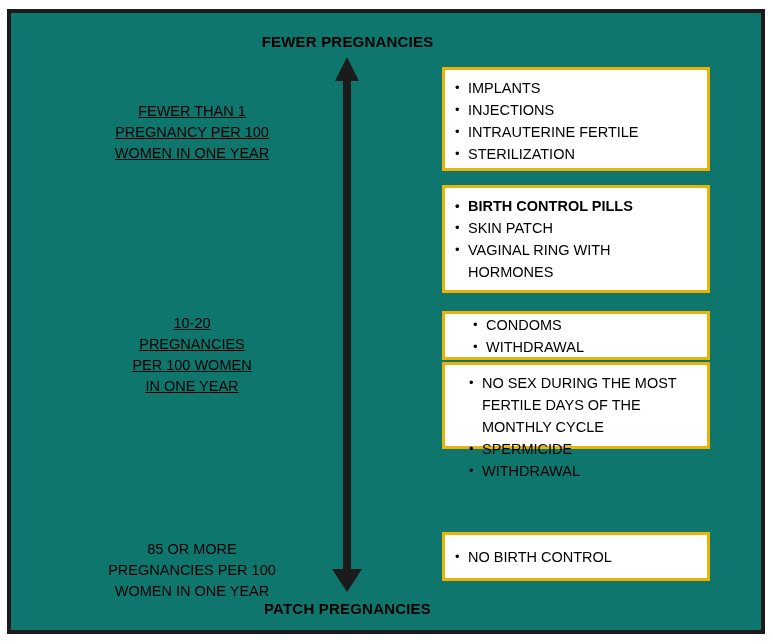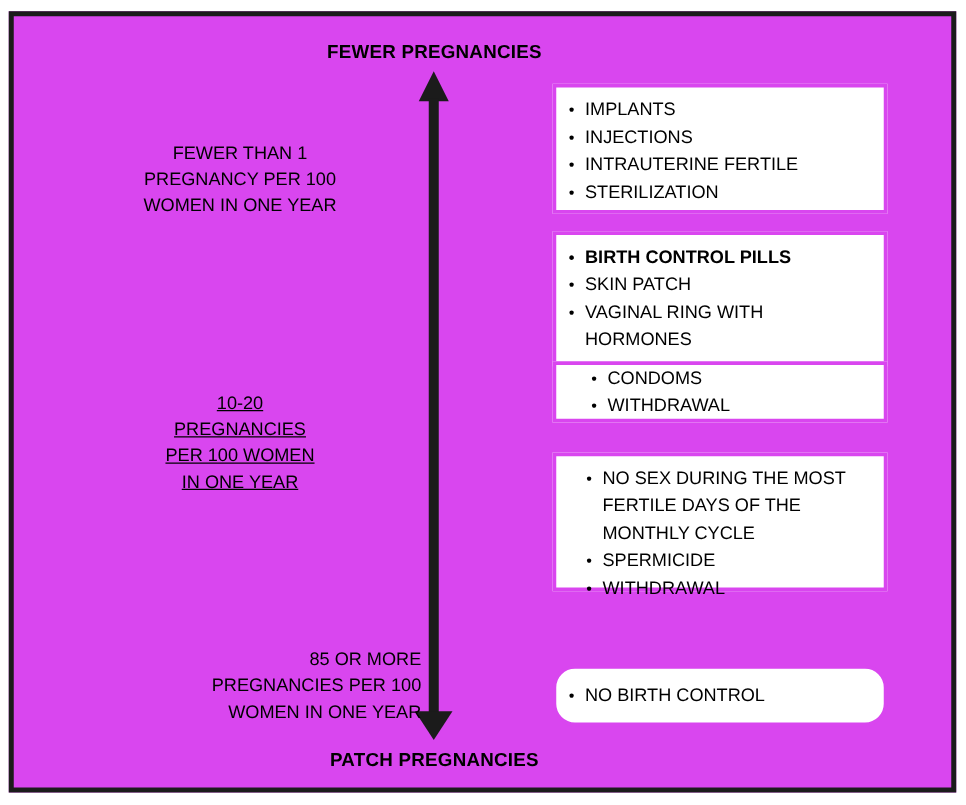--- a/index.html
+++ b/index.html
@@ -16,21 +16,21 @@
   }
 
   #chart-frame {
     position: absolute;
     left: 7px;
     top: 9px;
     width: 758px;
     height: 625px;
     border: 4px solid #1b1b1b;
     box-sizing: border-box;
-    background: #d946ef;
+    background: #0f766e;
   }
 
   
   .axis-heading {
     position: absolute;
     left: 0;
     width: 673px;           
     text-align: center;
     font-size: 15px;
     font-weight: bold;
@@ -52,39 +52,39 @@
   
   .rate-label {
     position: absolute;
     left: 36px;
     width: 290px;
     text-align: center;
     font-size: 14.5px;
     line-height: 21px;
     white-space: nowrap;
   }
-  #rate-label-1 { top: 100px; }
+  #rate-label-1 { top: 88px; text-decoration: underline; }
   #rate-label-2 { top: 300px; text-decoration: underline; }
-  #rate-label-3 { top: 505px; text-align: right; }
+  #rate-label-3 { top: 526px; }
 
   
   .method-box {
     position: absolute;
     left: 431px;
     width: 268px;
-    border: 3px solid #d946ef;
+    border: 3px solid #eab308;
     box-sizing: border-box;
     background: #ffffff;
     padding: 7px 8px 7px 10px;
   }
   #method-box-1 { top: 54px;  height: 104px; }
   #method-box-2 { top: 172px; height: 108px;  }
-  #method-box-3 { top: 276px; height: 49px; padding-left: 28px;  }
-  #method-box-4 { top: 349px; height: 111px; padding-left: 24px; }
-  #method-box-5 { top: 519px; height: 49px; border-radius: 18px;  }
+  #method-box-3 { top: 298px; height: 49px; padding-left: 28px;  }
+  #method-box-4 { top: 349px; height: 87px; padding-left: 24px; }
+  #method-box-5 { top: 519px; height: 49px;  }
 
   .method-item {
     position: relative;
     font-size: 14.5px;
     line-height: 22px;
     padding-left: 13px;
     white-space: pre-line;
   }
   .method-item::before {
     content: "\2022";

